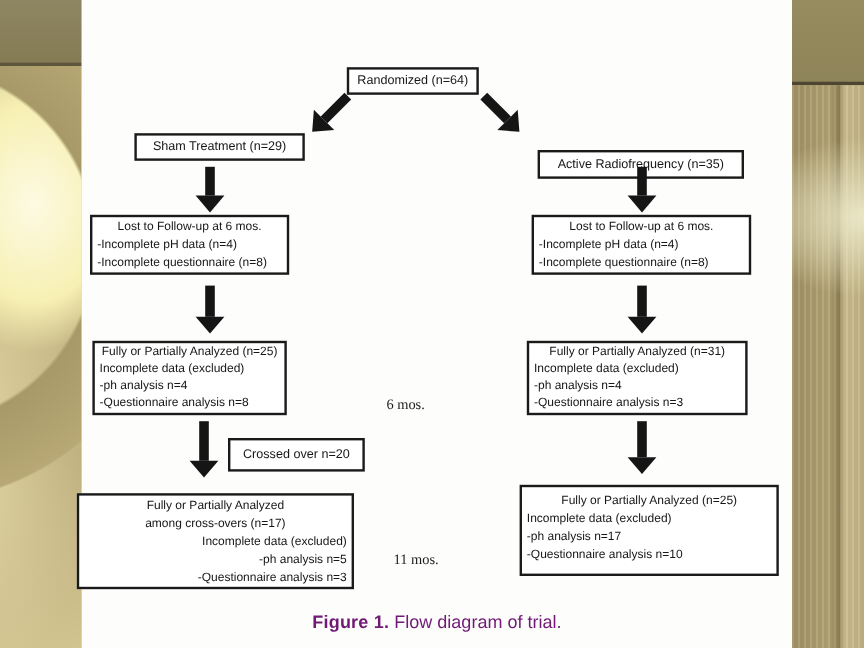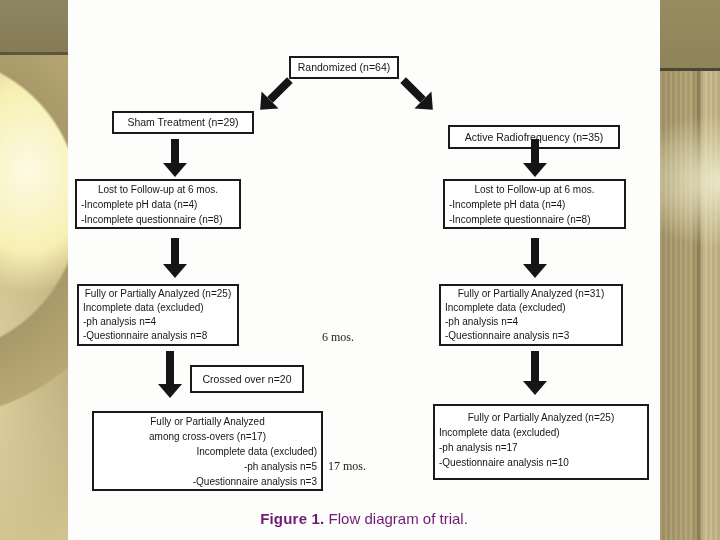--- a/index.html
+++ b/index.html
@@ -166,33 +166,33 @@
     <div class="head"></div>
   </div>
   <div class="flow-box box-center" style="left:190px;top:365px;width:114px;height:28px;font-size:10.5px;">
       <div class="line">Crossed over n=20</div>
     </div>
   <div class="arrow" style="left:523px;top:351px;height:44px;">
     <div class="shaft"></div>
     <div class="head"></div>
   </div>
 
-  <div class="flow-box box-mixed" style="left:92px;top:411px;width:231px;height:80px;justify-content:center;">
+  <div class="flow-box box-mixed" style="left:64px;top:411px;width:231px;height:80px;justify-content:center;">
       <div class="line">Fully or Partially Analyzed</div>
       <div class="line">among cross-overs (n=17)</div>
       <div class="line">Incomplete data (excluded)</div>
       <div class="line">-ph analysis n=5</div>
       <div class="line">-Questionnaire analysis n=3</div>
     </div>
   <div class="flow-box box-right" style="left:433px;top:404px;width:216px;height:76px;justify-content:flex-start;padding-top:4px;">
       <div class="line">Fully or Partially Analyzed (n=25)</div>
       <div class="line">Incomplete data (excluded)</div>
       <div class="line">-ph analysis n=17</div>
       <div class="line">-Questionnaire analysis n=10</div>
     </div>
 
-  <div class="time-label" style="left:328px;top:459px;">17 mos.</div>
+  <div class="time-label" style="left:328px;top:459px;">11 mos.</div>
 
   <div class="caption">
     <span class="cap-label">Figure 1.</span><span> Flow diagram of trial.</span>
   </div>
 
 </div>
 
 </body></html>

